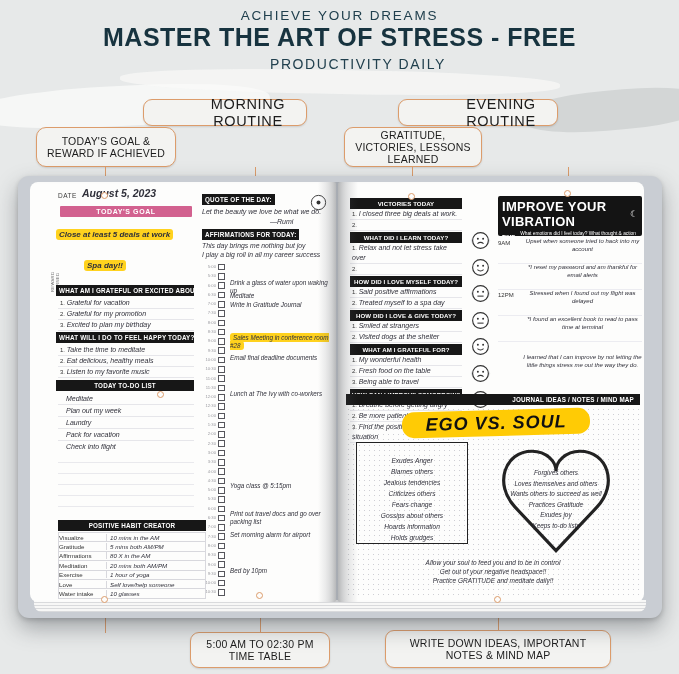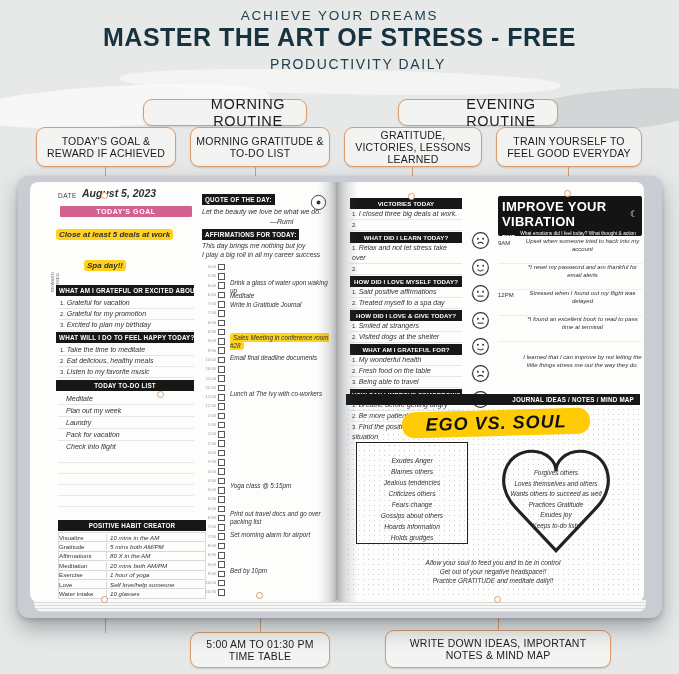--- a/index.html
+++ b/index.html
@@ -77,41 +77,39 @@
   <div class="stroke" style="left:-30px;top:86px;width:300px;height:40px;background:#f6f7f6;transform:rotate(-3deg);"></div>
   <div class="stroke" style="left:520px;top:90px;width:190px;height:40px;background:#d3d6d6;transform:rotate(-5deg);"></div>
   <div class="stroke" style="left:120px;top:70px;width:440px;height:24px;background:rgba(250,250,249,.65);transform:rotate(1deg);"></div>
 
   <div class="abs hdr hdr-title">MASTER THE ART OF STRESS - FREE</div>
   <div class="abs hdr hdr-tag">ACHIEVE YOUR DREAMS</div>
   <div class="abs hdr hdr-sub">PRODUCTIVITY DAILY</div>
 
   <div class="co co-big" style="left:143px;top:99px;width:164px;height:27px;">MORNING ROUTINE</div>
   <div class="co co-big" style="left:398px;top:99px;width:160px;height:27px;">EVENING ROUTINE</div>
-  <div class="co co-sm" style="left:36px;top:127px;width:140px;height:40px;">TODAY'S GOAL &amp; REWARD IF ACHIEVED</div>
-  <div class="co co-sm" style="left:190px;top:127px;width:140px;height:40px;">MORNING GRATITUDE &amp; TO-DO LIST</div>
+  <div class="co co-sm" style="left:36px;top:127px;width:140px;height:40px;border-radius:10px;">TODAY'S GOAL &amp; REWARD IF ACHIEVED</div>
   <div class="co co-sm" style="left:344px;top:127px;width:138px;height:40px;">GRATITUDE, VICTORIES, LESSONS LEARNED</div>
-  <div class="co co-sm" style="left:496px;top:127px;width:146px;height:40px;">TRAIN YOURSELF TO FEEL GOOD EVERYDAY</div>
 
   <div class="conn" style="left:105px;top:167px;height:26px;"></div>
   <div class="dot" style="left:101px;top:192px;"></div>
   <div class="connL" style="left:165px;top:167px;width:91px;height:228px;"></div>
   <div class="dot" style="left:157px;top:391px;"></div>
   <div class="conn" style="left:412px;top:167px;height:27px;"></div>
   <div class="dot" style="left:408px;top:193px;"></div>
   <div class="conn" style="left:568px;top:167px;height:24px;"></div>
   <div class="dot" style="left:564px;top:190px;"></div>
   <div class="dot" style="left:101px;top:596px;"></div>
   <div class="conn" style="left:105px;top:603px;height:30px;"></div>
   <div class="dot" style="left:256px;top:592px;"></div>
   <div class="conn" style="left:260px;top:599px;height:34px;"></div>
   <div class="dot" style="left:494px;top:596px;"></div>
   <div class="conn" style="left:498px;top:603px;height:28px;"></div>
 
-  <div class="co co-sm" style="left:190px;top:632px;width:140px;height:36px;">5:00 AM TO 01:30 PM TIME TABLE</div>
+  <div class="co co-sm" style="left:190px;top:632px;width:140px;height:36px;">5:00 AM TO 02:30 PM TIME TABLE</div>
   <div class="co co-sm" style="left:385px;top:630px;width:226px;height:38px;">WRITE DOWN IDEAS, IMPORTANT NOTES &amp; MIND MAP</div>
 
   <div class="book">
     <div class="pstack"></div>
 
     <div class="page page-l">
 
       <div class="abs printed" style="left:28px;top:10px;font-size:6.5px;letter-spacing:.5px;">DATE</div>
       <div class="abs hand" style="left:52px;top:5px;font-size:10.5px;font-weight:bold;">August 5, 2023</div>
 

